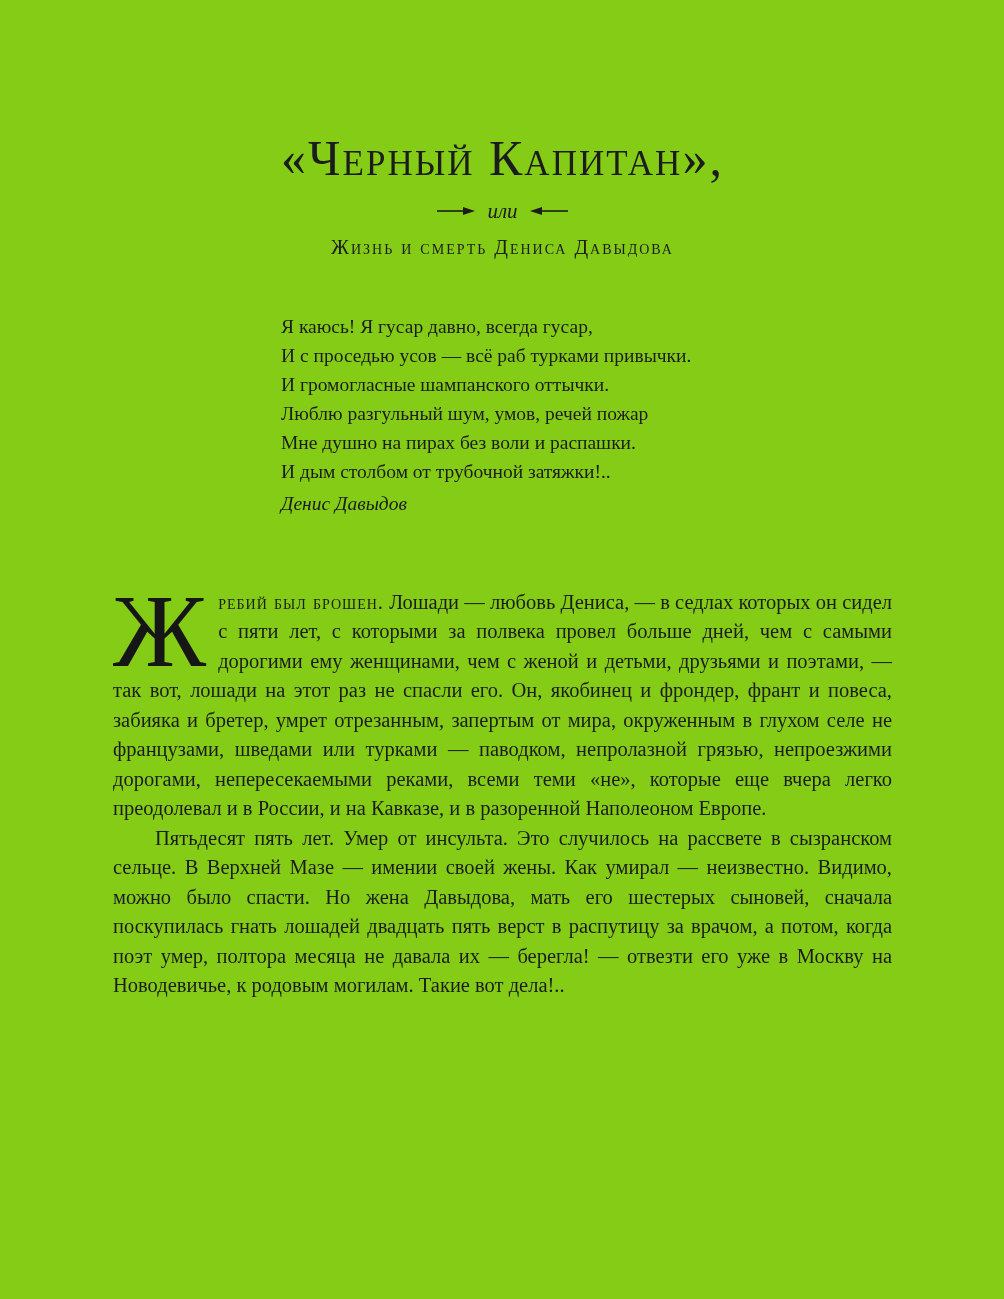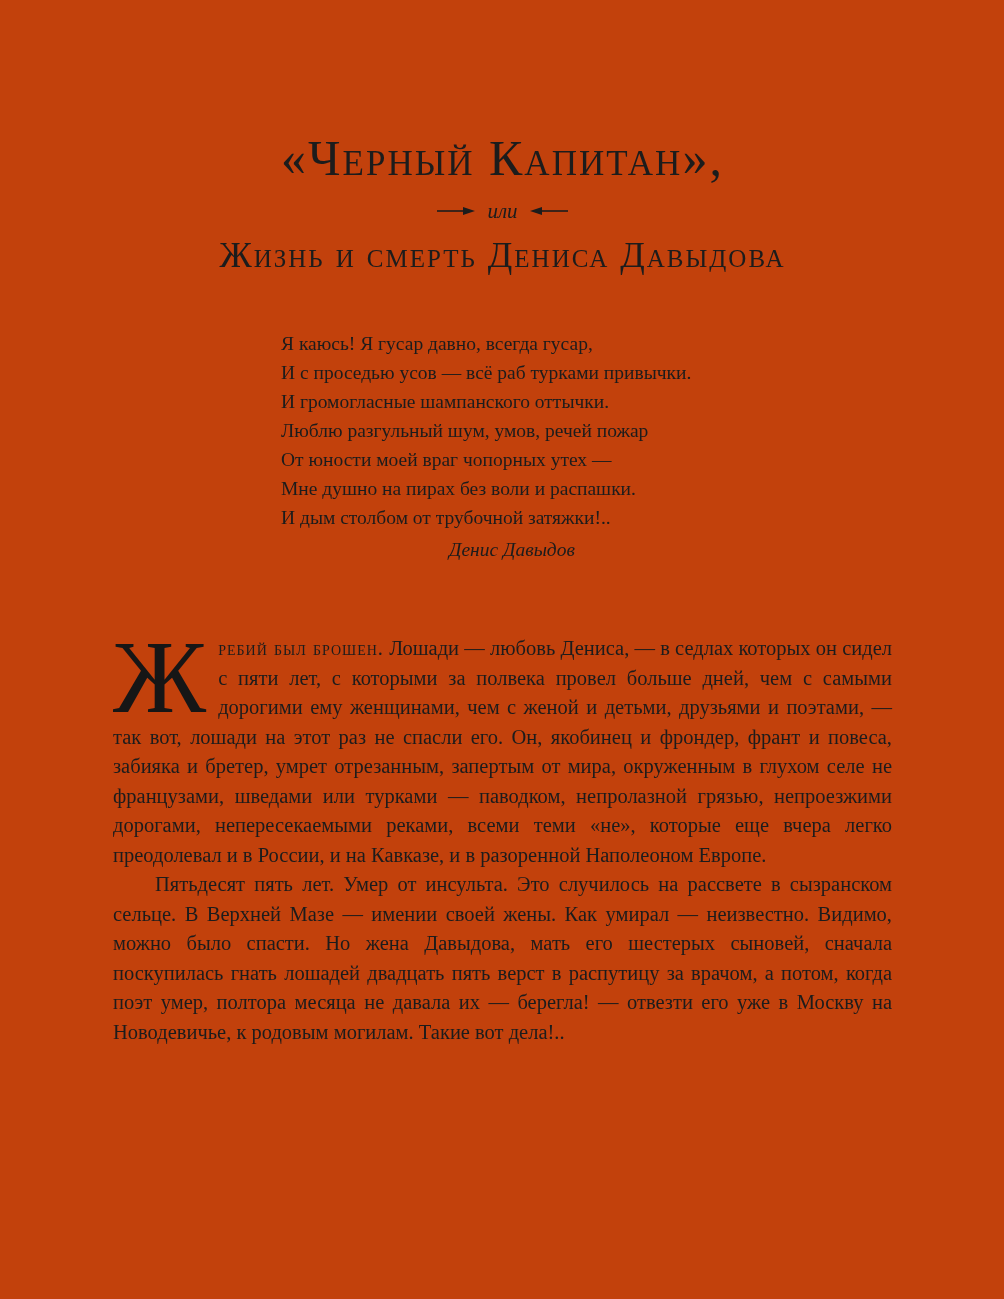--- a/index.html
+++ b/index.html
@@ -5,21 +5,21 @@
   html, body {
     margin: 0;
     padding: 0;
     background: #ffffff;
   }
   .page {
     position: relative;
     width: 1004px;
     height: 1299px;
     margin: 0 auto;
-    background: #c2410c;
+    background: #84cc16;
     box-sizing: border-box;
     padding: 132px 112px 0 113px;
     font-family: "Liberation Serif", "DejaVu Serif", serif;
     color: #1c1c1c;
     overflow: hidden;
   }
   header.chapter-head {
     text-align: center;
   }
   .chapter-title {
@@ -40,38 +40,38 @@
   .divider-word {
     font-style: italic;
     font-size: 21px;
     color: #1c1c1c;
     text-align: right;
   }
   .ornament {
     display: inline-block;
   }
   .chapter-subtitle {
-    font-size: 36px;
+    font-size: 20px;
     font-weight: normal;
     font-variant: small-caps;
     letter-spacing: 2px;
     margin: 12px 0 12px 0;
     line-height: 1.1;
   }
   .epigraph {
     margin: 54px 0 0 168px;
     width: 462px;
     font-size: 19.5px;
     line-height: 29px;
   }
   .ep-line {
     white-space: nowrap;
   }
   .ep-attr {
-    text-align: center;
+    text-align: left;
     font-style: italic;
     margin-top: 3px;
     font-size: 19.5px;
   }
   .body-text {
     margin-top: 70px;
     font-size: 20.5px;
     line-height: 29.5px;
     text-align: justify;
   }
@@ -127,21 +127,20 @@
     </div>
 
     <h2 class="chapter-subtitle">Жизнь и смерть Дениса Давыдова</h2>
   </header>
 
   <section class="epigraph">
     <div class="ep-line">Я каюсь! Я гусар давно, всегда гусар,</div>
     <div class="ep-line">И с проседью усов — всё раб турками привычки.</div>
     <div class="ep-line">И громогласные шампанского оттычки.</div>
     <div class="ep-line">Люблю разгульный шум, умов, речей пожар</div>
-    <div class="ep-line">От юности моей враг чопорных утех —</div>
     <div class="ep-line">Мне душно на пирах без воли и распашки.</div>
     <div class="ep-line">И дым столбом от трубочной затяжки!..</div>
     <div class="ep-attr">Денис Давыдов</div>
   </section>
 
   <section class="body-text">
     <p><span class="dropcap">Ж</span><span class="lead-in">ребий был брошен.</span><span> Лошади — любовь Дениса, — в седлах которых он сидел с пяти лет, с которыми за полвека провел больше дней, чем с самыми дорогими ему женщинами, чем с женой и детьми, друзьями и поэтами, — так вот, лошади на этот раз не спасли его. Он, якобинец и фрондер, франт и повеса, забияка и бретер, умрет отрезанным, запертым от мира, окруженным в глухом селе не французами, шведами или турками — паводком, непролазной грязью, непроезжими дорогами, непересекаемыми реками, всеми теми «не», которые еще вчера легко преодолевал и в России, и на Кавказе, и в разоренной Наполеоном Европе.</span></p>
     <p class="para-indent">Пятьдесят пять лет. Умер от инсульта. Это случилось на рассвете в сызранском сельце. В Верхней Мазе — имении своей жены. Как умирал — неизвестно. Видимо, можно было спасти. Но жена Давыдова, мать его шестерых сыновей, сначала поскупилась гнать лошадей двадцать пять верст в распутицу за врачом, а потом, когда поэт умер, полтора месяца не давала их — берегла! — отвезти его уже в Москву на Новодевичье, к родовым могилам. Такие вот дела!..</p>
   </section>
 

